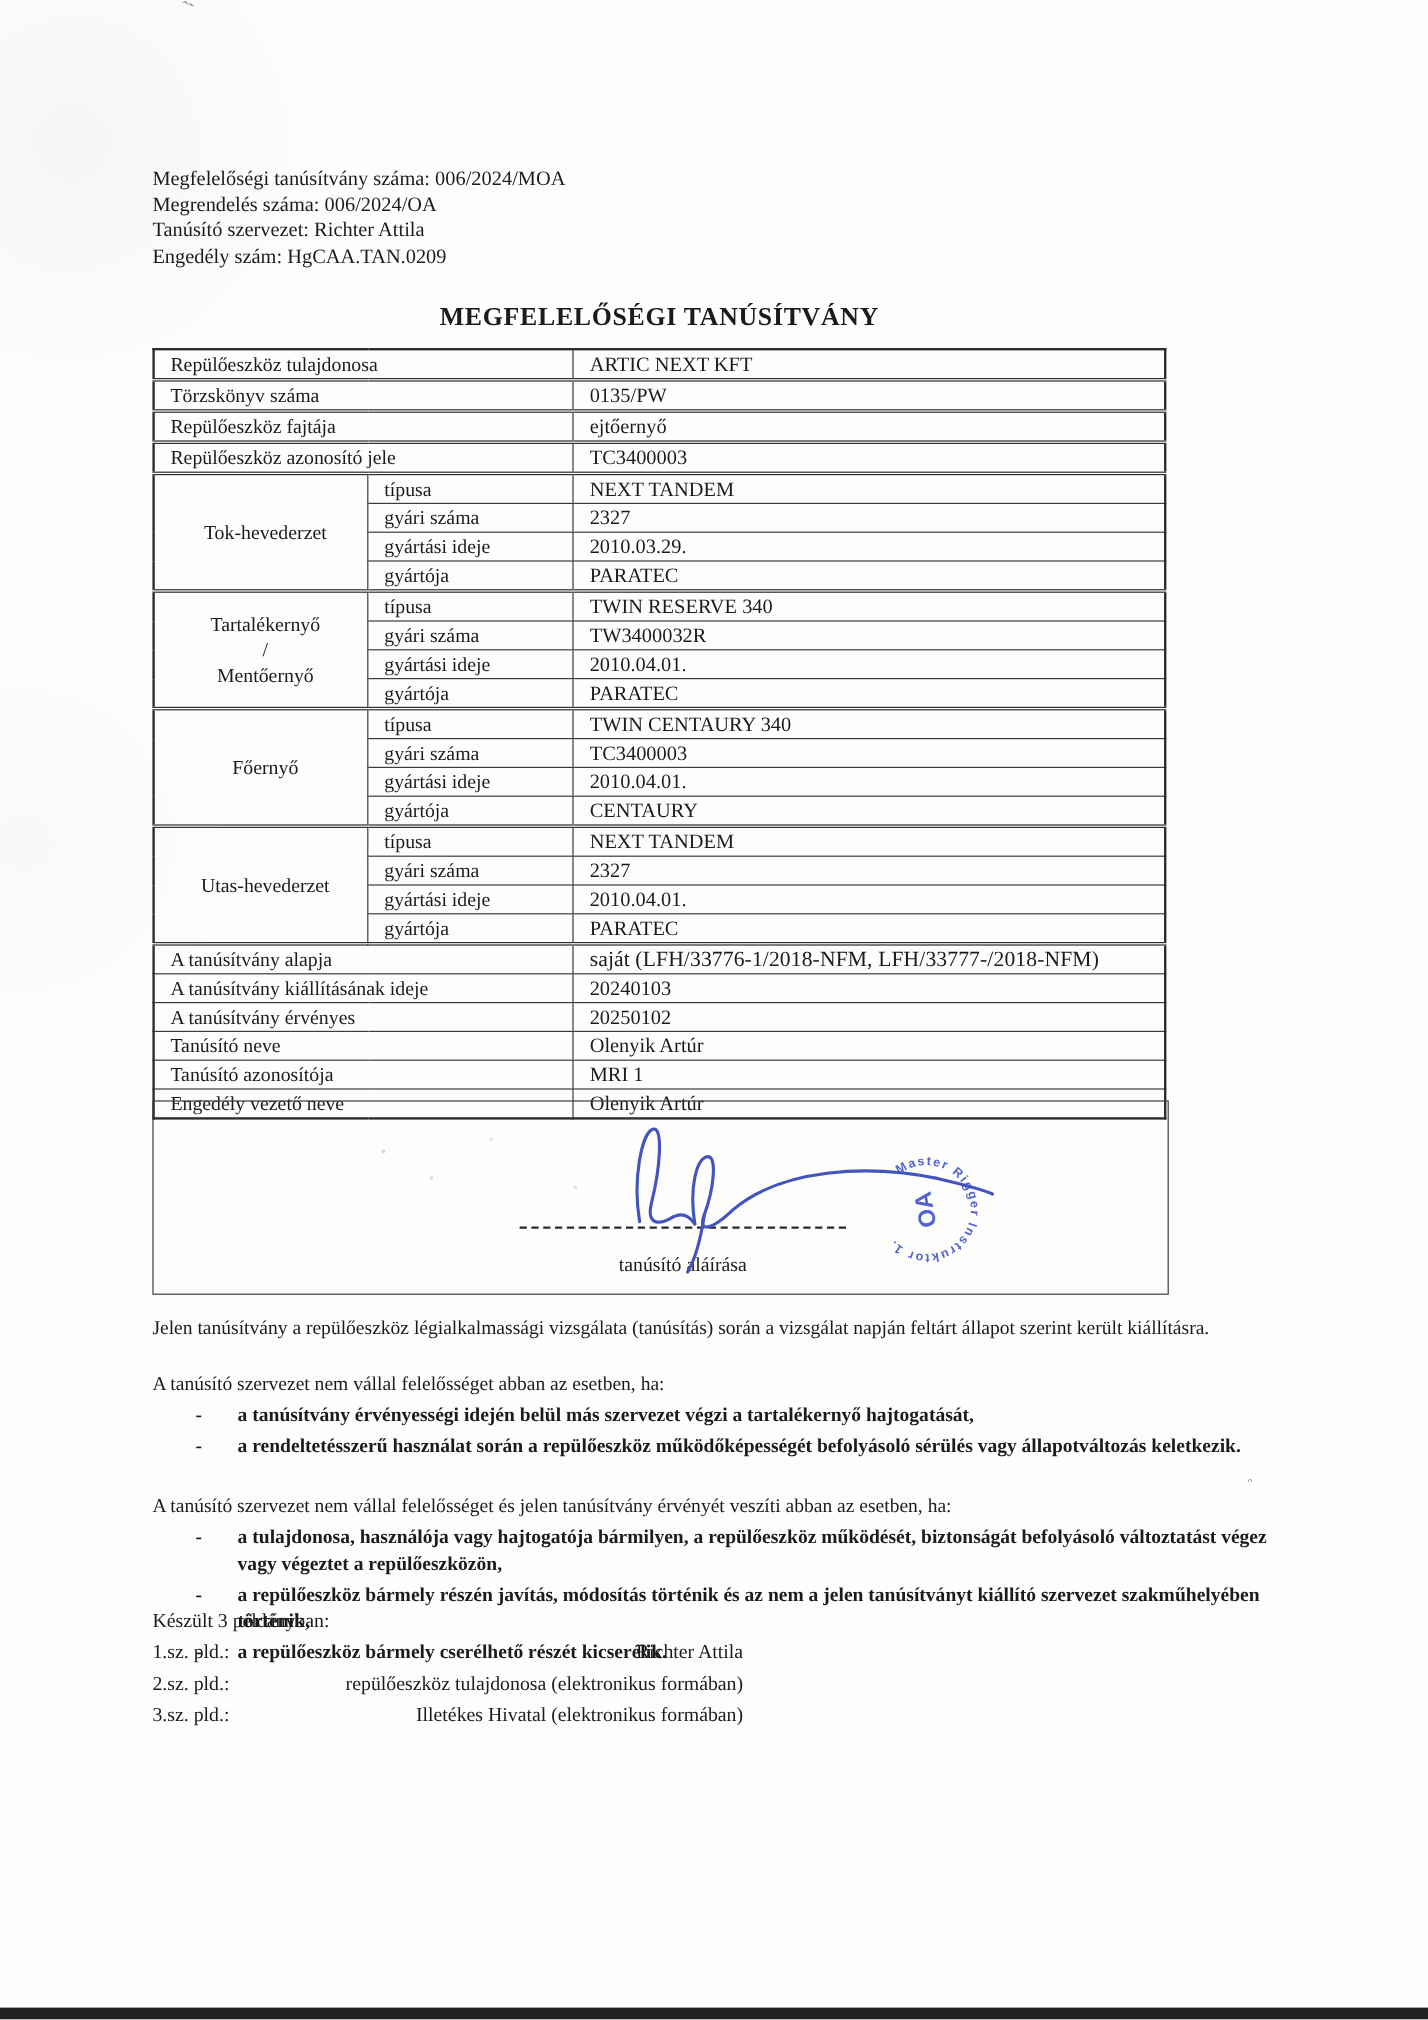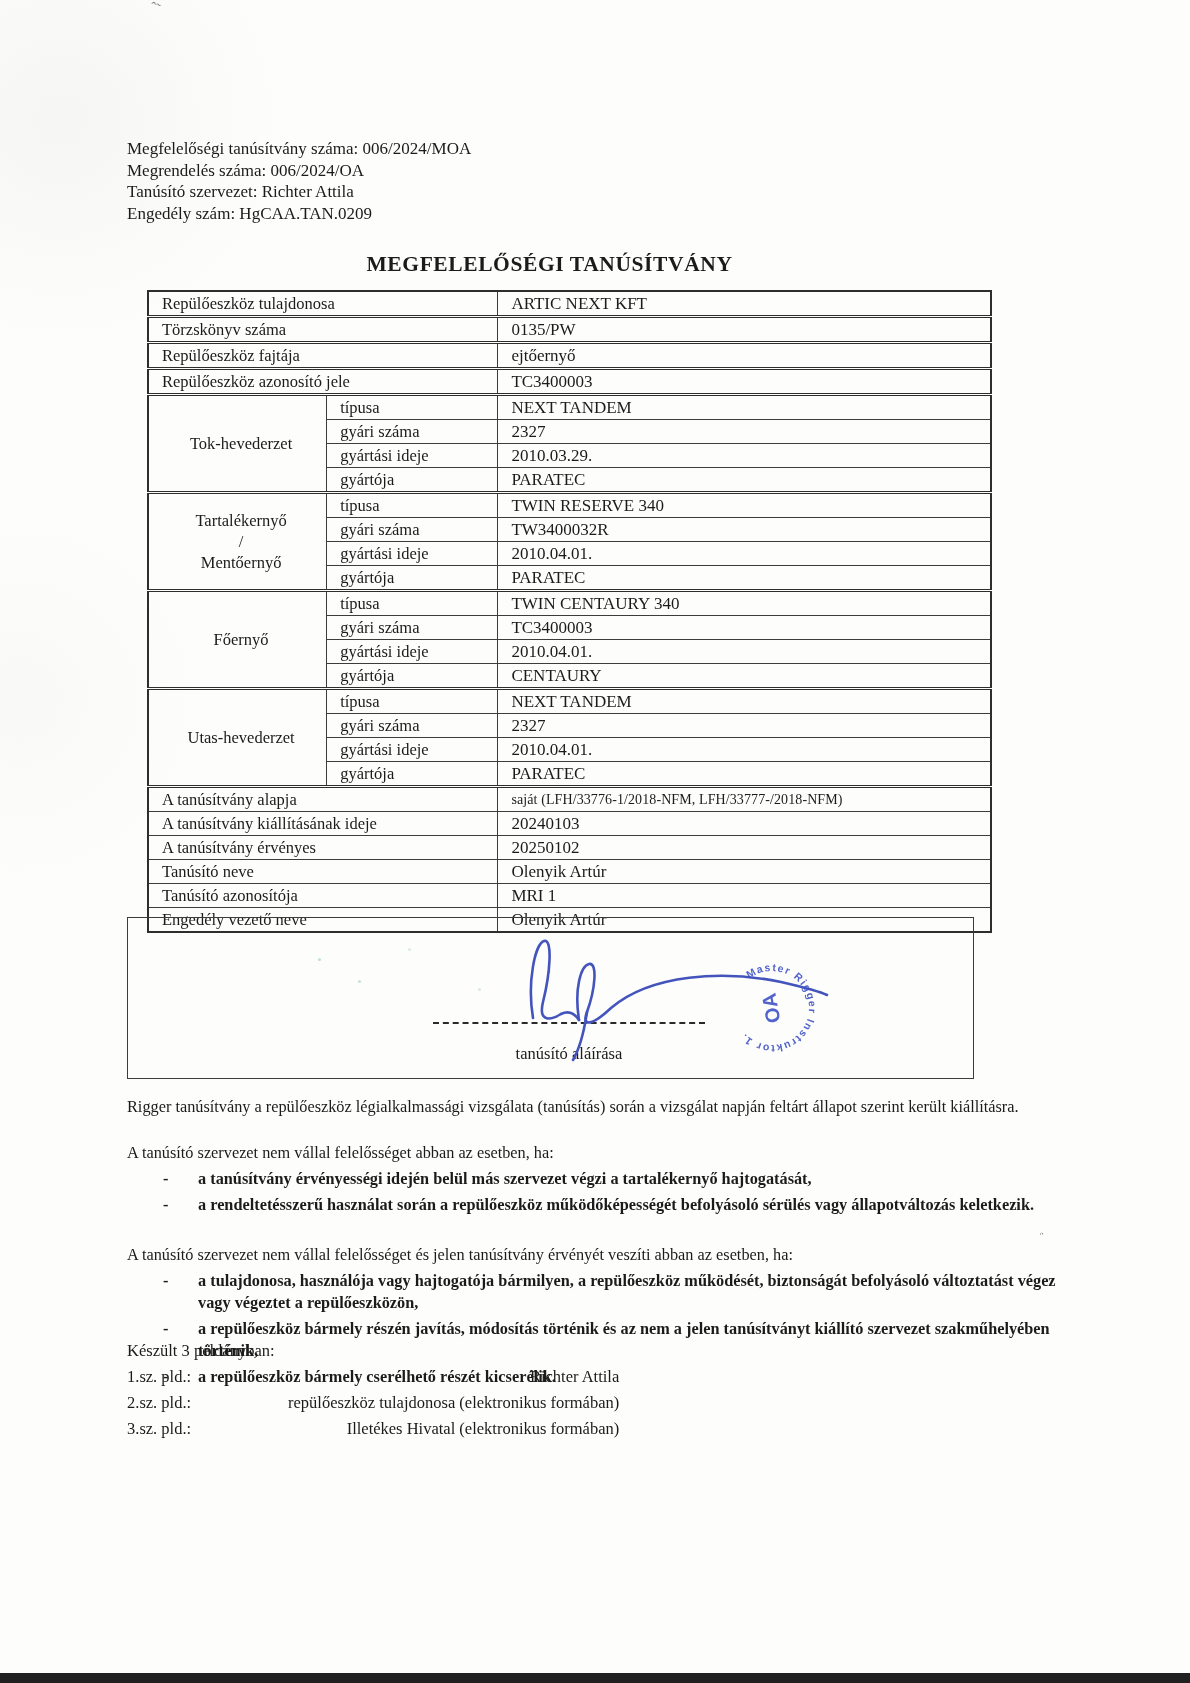--- a/index.html
+++ b/index.html
@@ -24,33 +24,33 @@
 
   .header-block{position:absolute;left:127px;top:138px;font-size:17px;line-height:21.5px;}
   .doc-title{position:absolute;left:127px;top:252px;width:845px;text-align:center;
     font-size:21.5px;font-weight:bold;letter-spacing:0.6px;}
 
   table.cert{
     position:absolute;left:127px;top:290px;
     width:845px;border-collapse:collapse;
     font-size:16.5px;
   }
-  table.cert{border:2px solid #2e2e2e;margin-left:20px;}
+  table.cert{border:2px solid #2e2e2e;}
   table.cert td{
     border:1.4px solid #3c3c3c;
     height:23px;padding:0 6px 0 13px;
     line-height:21px;vertical-align:middle;
     background:transparent;
   }
   td.c-group{width:158px;text-align:center;padding-left:6px;white-space:pre-line;line-height:19px;}
   td.c-sub{width:151px;}
   td.c-value{width:472px;font-size:17px;}
   td.c-label{}
   tr.sec td{border-top:3.5px double #2e2e2e;}
-  td.val-small{font-size:14px;letter-spacing:0.1px;}
+  td.val-small{font-size:18px;letter-spacing:0.1px;}
 
   .sig-box{
     position:absolute;left:127px;top:917px;width:845px;height:160px;
     border:1.6px solid #3c3c3c;background:transparent;
   }
   .sig-speck{position:absolute;left:190px;top:40px;width:3px;height:3px;border-radius:50%;
     background:rgba(70,170,160,0.35);
     box-shadow:40px 22px 0 rgba(70,170,160,0.3), 90px -10px 0 rgba(120,190,150,0.25),
                160px 30px 0 rgba(70,170,160,0.22), 230px 12px 0 rgba(120,190,150,0.2);}
   .sig-dashes{position:absolute;left:305px;top:104px;width:272px;border-bottom:2.4px dashed #2a2a2a;}
@@ -227,21 +227,21 @@
         <path id="stamp-ring" d="M 52,15 a 37,37 0 1 1 -0.02,0"></path>
       </defs>
       <text font-family="Liberation Sans, sans-serif" font-size="10.5" font-weight="bold" fill="#3b4fc6" letter-spacing="1.4">
         <textPath href="#stamp-ring">Master Rigger  Instruktor 1. </textPath>
       </text>
       <text x="52" y="58" text-anchor="middle" transform="rotate(-62 52 52)" font-family="Liberation Sans, sans-serif" font-size="20" font-weight="bold" fill="#3b4fc6">OA</text>
     </svg>
   </div>
 
   <div class="notes">
-    <p>Rigger tanúsítvány a repülőeszköz légialkalmassági vizsgálata (tanúsítás) során a vizsgálat napján feltárt állapot szerint került kiállításra.</p>
+    <p>Jelen tanúsítvány a repülőeszköz légialkalmassági vizsgálata (tanúsítás) során a vizsgálat napján feltárt állapot szerint került kiállításra.</p>
     <div class="gap-lg"></div>
     <p>A tanúsító szervezet nem vállal felelősséget abban az esetben, ha:</p>
     <ul class="bullets">
       <li>a tanúsítvány érvényességi idején belül más szervezet végzi a tartalékernyő hajtogatását,</li>
       <li>a rendeltetésszerű használat során a repülőeszköz működőképességét befolyásoló sérülés vagy állapotváltozás keletkezik.</li>
     </ul>
     <div class="gap-lg"></div>
     <div class="gap-sm"></div>
     <p>A tanúsító szervezet nem vállal felelősséget és jelen tanúsítvány érvényét veszíti abban az esetben, ha:</p>
     <ul class="bullets">

